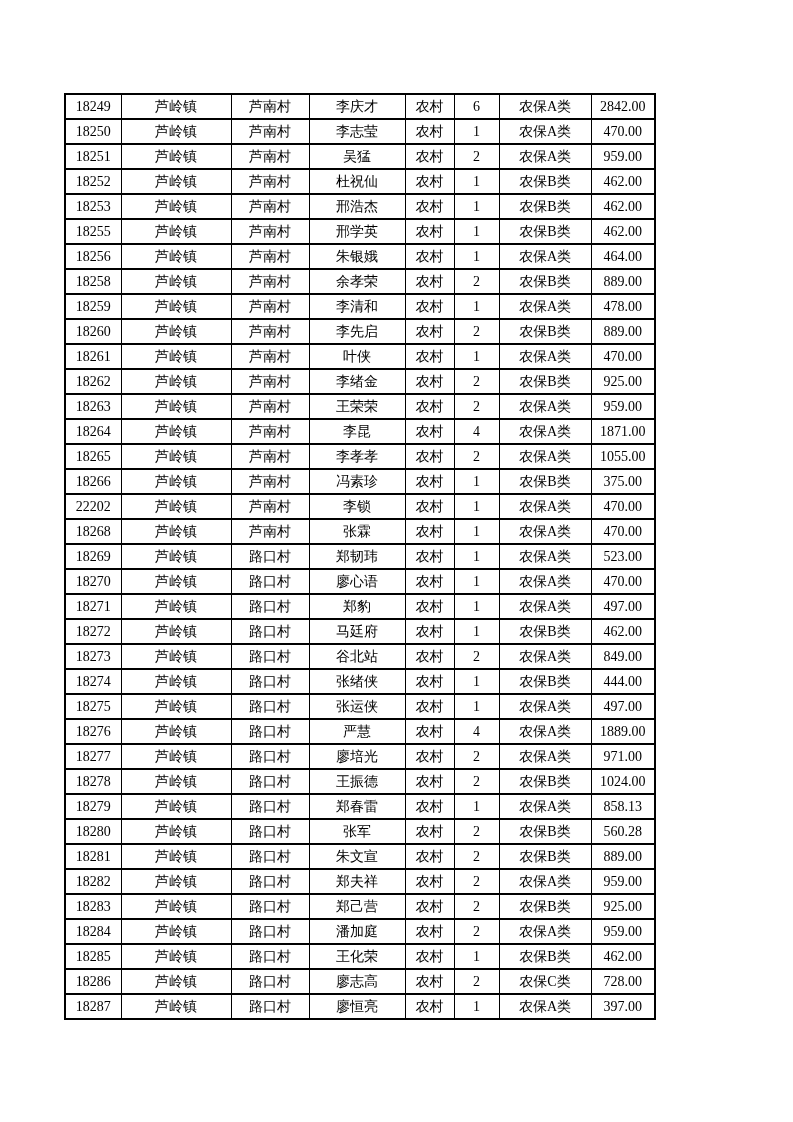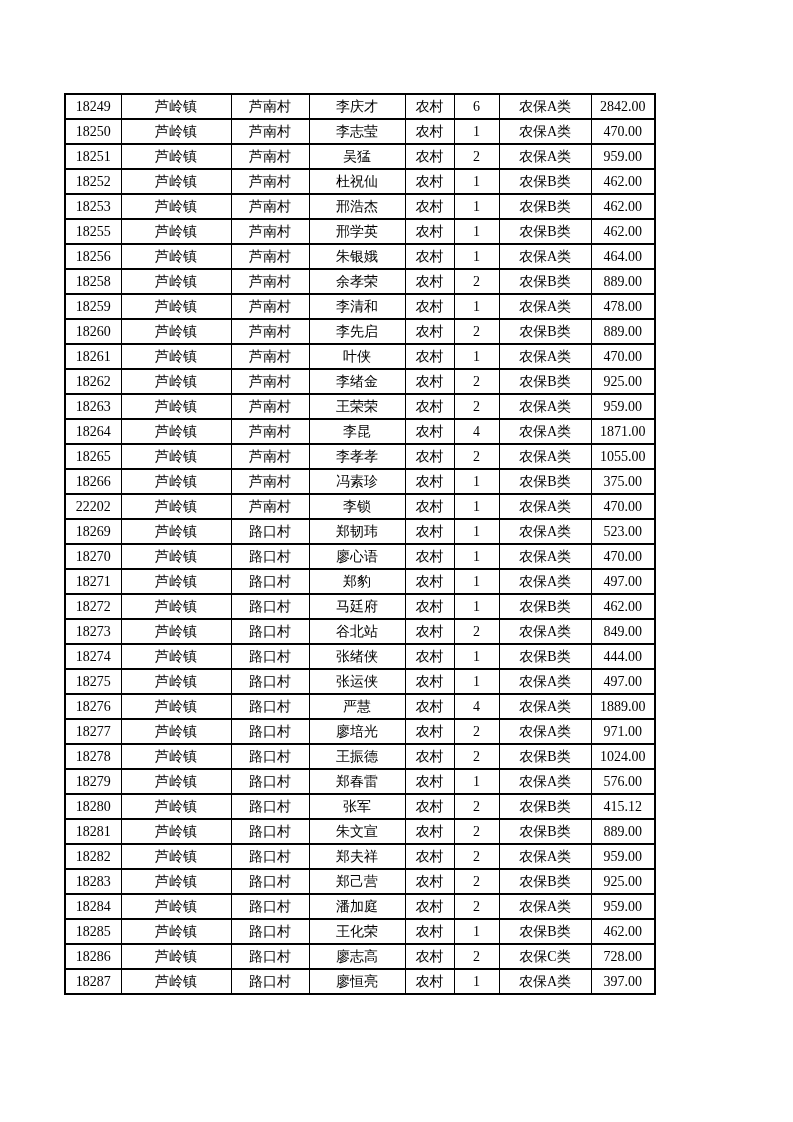--- a/index.html
+++ b/index.html
@@ -223,20 +223,30 @@
           <td>22202</td>
           <td>芦岭镇</td>
           <td>芦南村</td>
           <td>李锁</td>
           <td>农村</td>
           <td>1</td>
           <td>农保A类</td>
           <td>470.00</td>
         </tr>
         <tr>
+          <td>18268</td>
+          <td>芦岭镇</td>
+          <td>芦南村</td>
+          <td>张霖</td>
+          <td>农村</td>
+          <td>1</td>
+          <td>农保A类</td>
+          <td>470.00</td>
+        </tr>
+        <tr>
           <td>18269</td>
           <td>芦岭镇</td>
           <td>路口村</td>
           <td>郑韧玮</td>
           <td>农村</td>
           <td>1</td>
           <td>农保A类</td>
           <td>523.00</td>
         </tr>
         <tr>
@@ -330,31 +340,31 @@
           <td>1024.00</td>
         </tr>
         <tr>
           <td>18279</td>
           <td>芦岭镇</td>
           <td>路口村</td>
           <td>郑春雷</td>
           <td>农村</td>
           <td>1</td>
           <td>农保A类</td>
-          <td>576.00</td>
+          <td>858.13</td>
         </tr>
         <tr>
           <td>18280</td>
           <td>芦岭镇</td>
           <td>路口村</td>
           <td>张军</td>
           <td>农村</td>
           <td>2</td>
           <td>农保B类</td>
-          <td>415.12</td>
+          <td>560.28</td>
         </tr>
         <tr>
           <td>18281</td>
           <td>芦岭镇</td>
           <td>路口村</td>
           <td>朱文宣</td>
           <td>农村</td>
           <td>2</td>
           <td>农保B类</td>
           <td>889.00</td>

